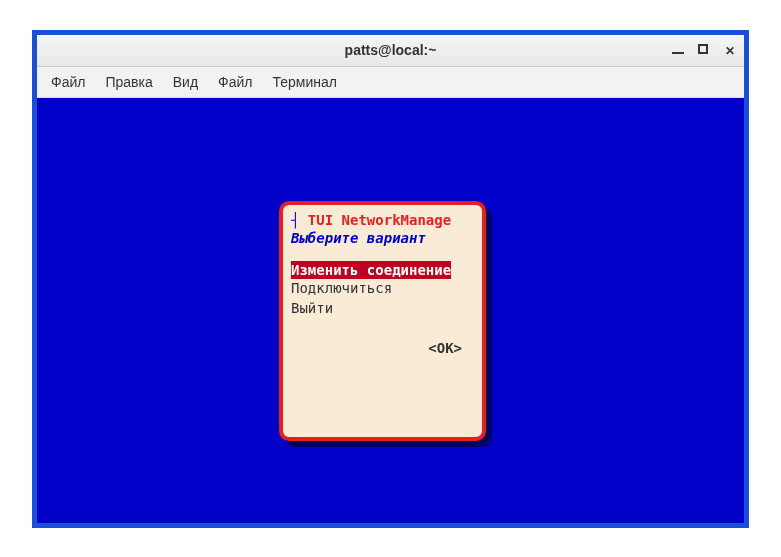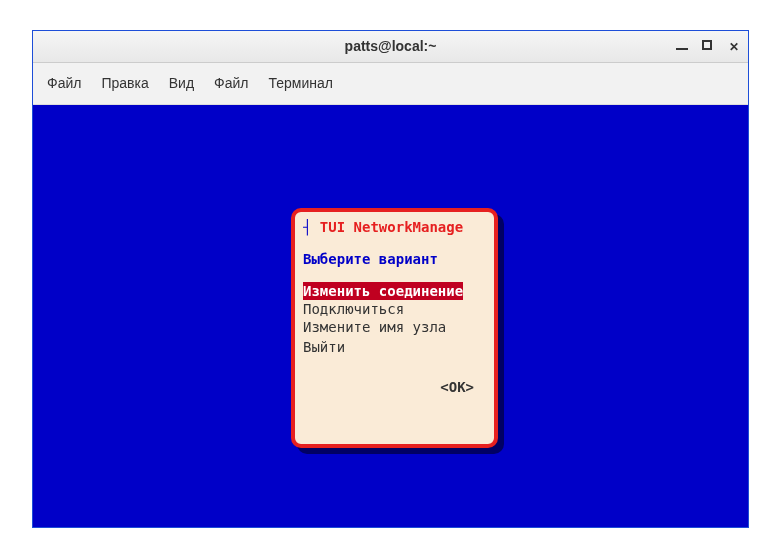--- a/index.html
+++ b/index.html
@@ -13,21 +13,21 @@
       width: 781px;
       height: 557px;
       display: flex;
       align-items: center;
       justify-content: center;
     }
     .window {
       width: 717px;
       height: 498px;
       background: #a21caf;
-      border: 1px solid #1d4ed8;
+      border: 5px solid #1d4ed8;
       display: flex;
       flex-direction: column;
     }
     .titlebar {
       height: 32px;
       background: linear-gradient(#f5f5f5, #e8e8e8);
       border-bottom: 1px solid #ccc;
       display: flex;
       align-items: center;
       justify-content: center;
@@ -52,42 +52,42 @@
       font-size: 14px;
       line-height: 12px;
       text-align: center;
       color: #333;
       font-weight: bold;
     }
     .minimize-svg { width: 12px; height: 2px; background: #333; margin-top: 8px; }
     .maximize-svg { width: 10px; height: 10px; border: 2px solid #333; }
     .close-svg::before { content: "✕"; font-size: 12px; }
     .menubar {
-      height: 42px;
+      height: 31px;
       background: #f2f2f2;
       border-bottom: 1px solid #ddd;
       display: flex;
       align-items: center;
       padding: 0 4px;
       font-size: 14px;
       color: #333;
     }
     .menu-item {
       padding: 4px 10px;
       cursor: pointer;
     }
     .terminal-area {
       flex: 1;
       background: #0000c8;
       position: relative;
       overflow: hidden;
     }
     .tui-dialog {
       position: absolute;
-      left: 258px;
+      left: 242px;
       top: 103px;
       width: 207px;
       height: 240px;
       background: #faebd7;
       border: 4px solid #e62020;
       border-radius: 10px;
       box-shadow: 6px 6px 0 rgba(0,0,0,0.5);
       font-family: "DejaVu Sans Mono", monospace;
       font-size: 14px;
       line-height: 18px;
@@ -97,21 +97,21 @@
       color: #0000c8;
       white-space: pre;
     }
     .tui-title {
       color: #e62020;
       font-weight: bold;
     }
     .tui-subtitle {
       color: #0000c8;
       font-weight: bold;
-      margin-top: 14px;
+      font-style: italic;
     }
     .tui-options {
       margin-top: 14px;
     }
     .tui-option {
       color: #333;
       white-space: pre;
       cursor: pointer;
     }
     .tui-option.selected {
@@ -156,19 +156,18 @@
     <span class="menu-item">Файл</span>
     <span class="menu-item">Терминал</span>
   </div>
   <div class="terminal-area">
     <div class="tui-dialog">
       <div class="tui-title-row">┤ <span class="tui-title">TUI NetworkManage</span></div>
       <div class="tui-subtitle">Выберите вариант</div>
       <div class="tui-options">
         <div><span class="tui-option selected">Изменить соединение</span></div>
         <div><span class="tui-option">Подключиться</span></div>
-        <div><span class="tui-option">Измените имя узла</span></div>
       </div>
       <div class="tui-quit">Выйти</div>
       <div class="tui-ok">&lt;OK&gt;</div>
     </div>
   </div>
 </div>
 
 </body></html>

